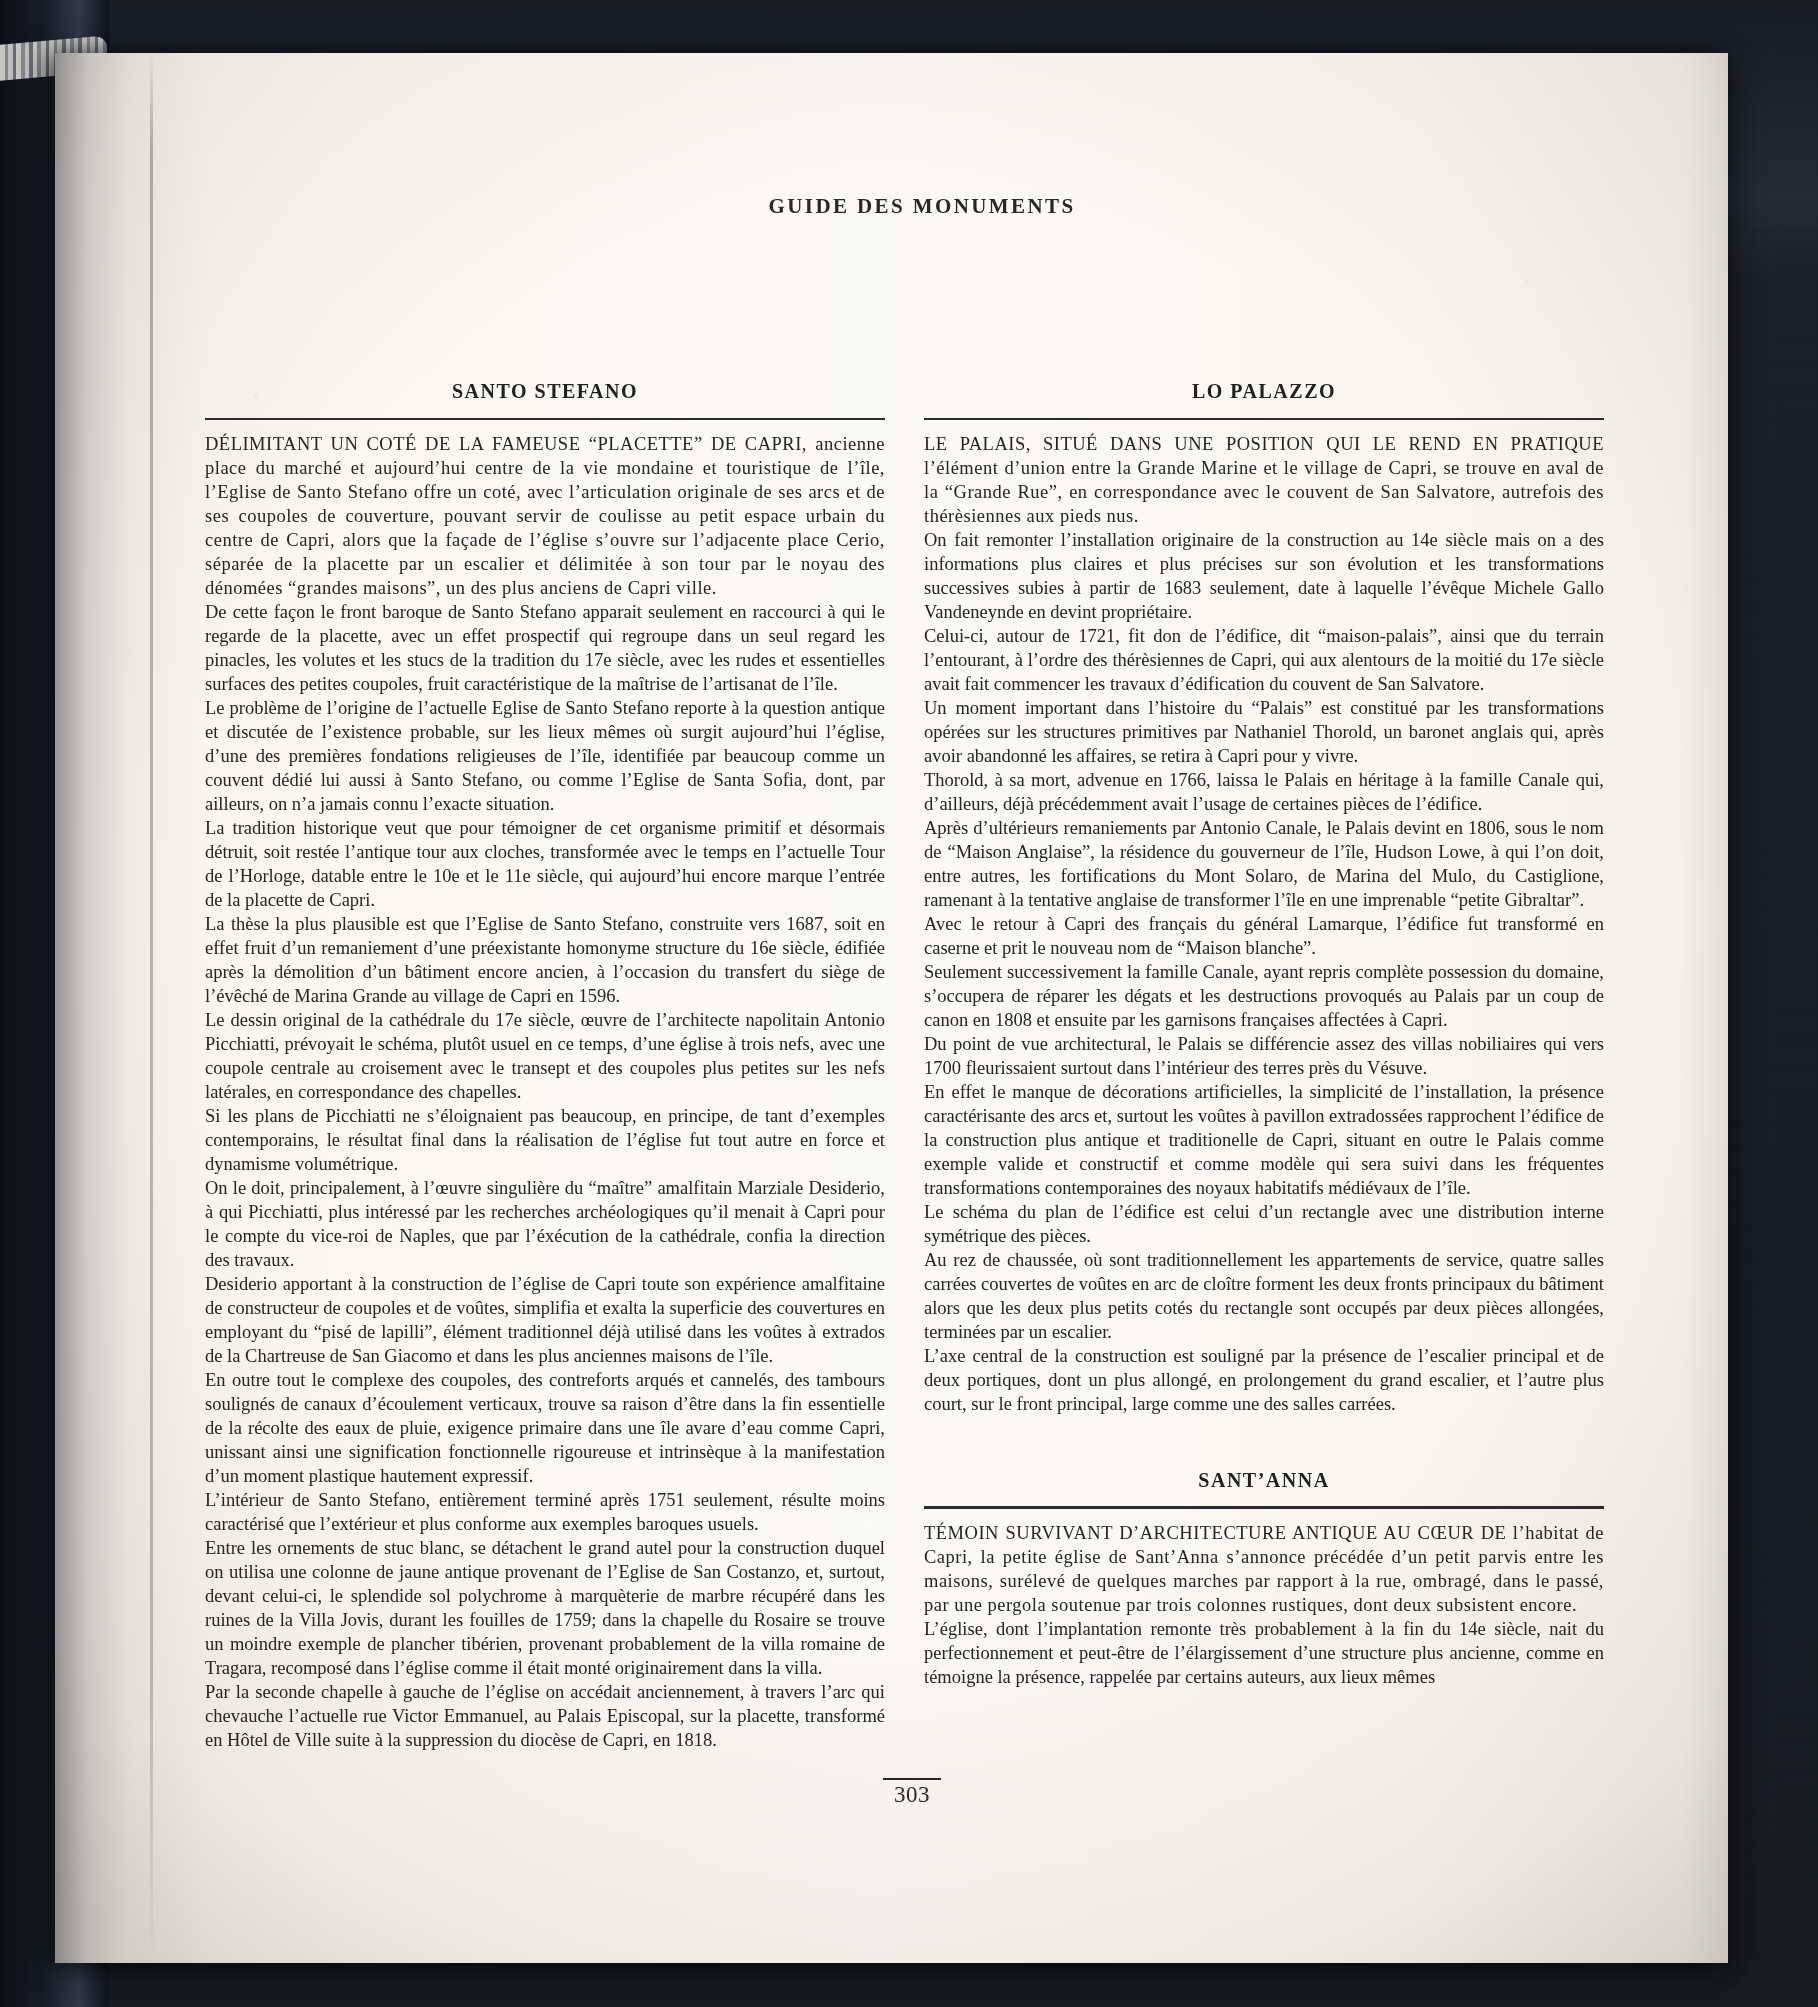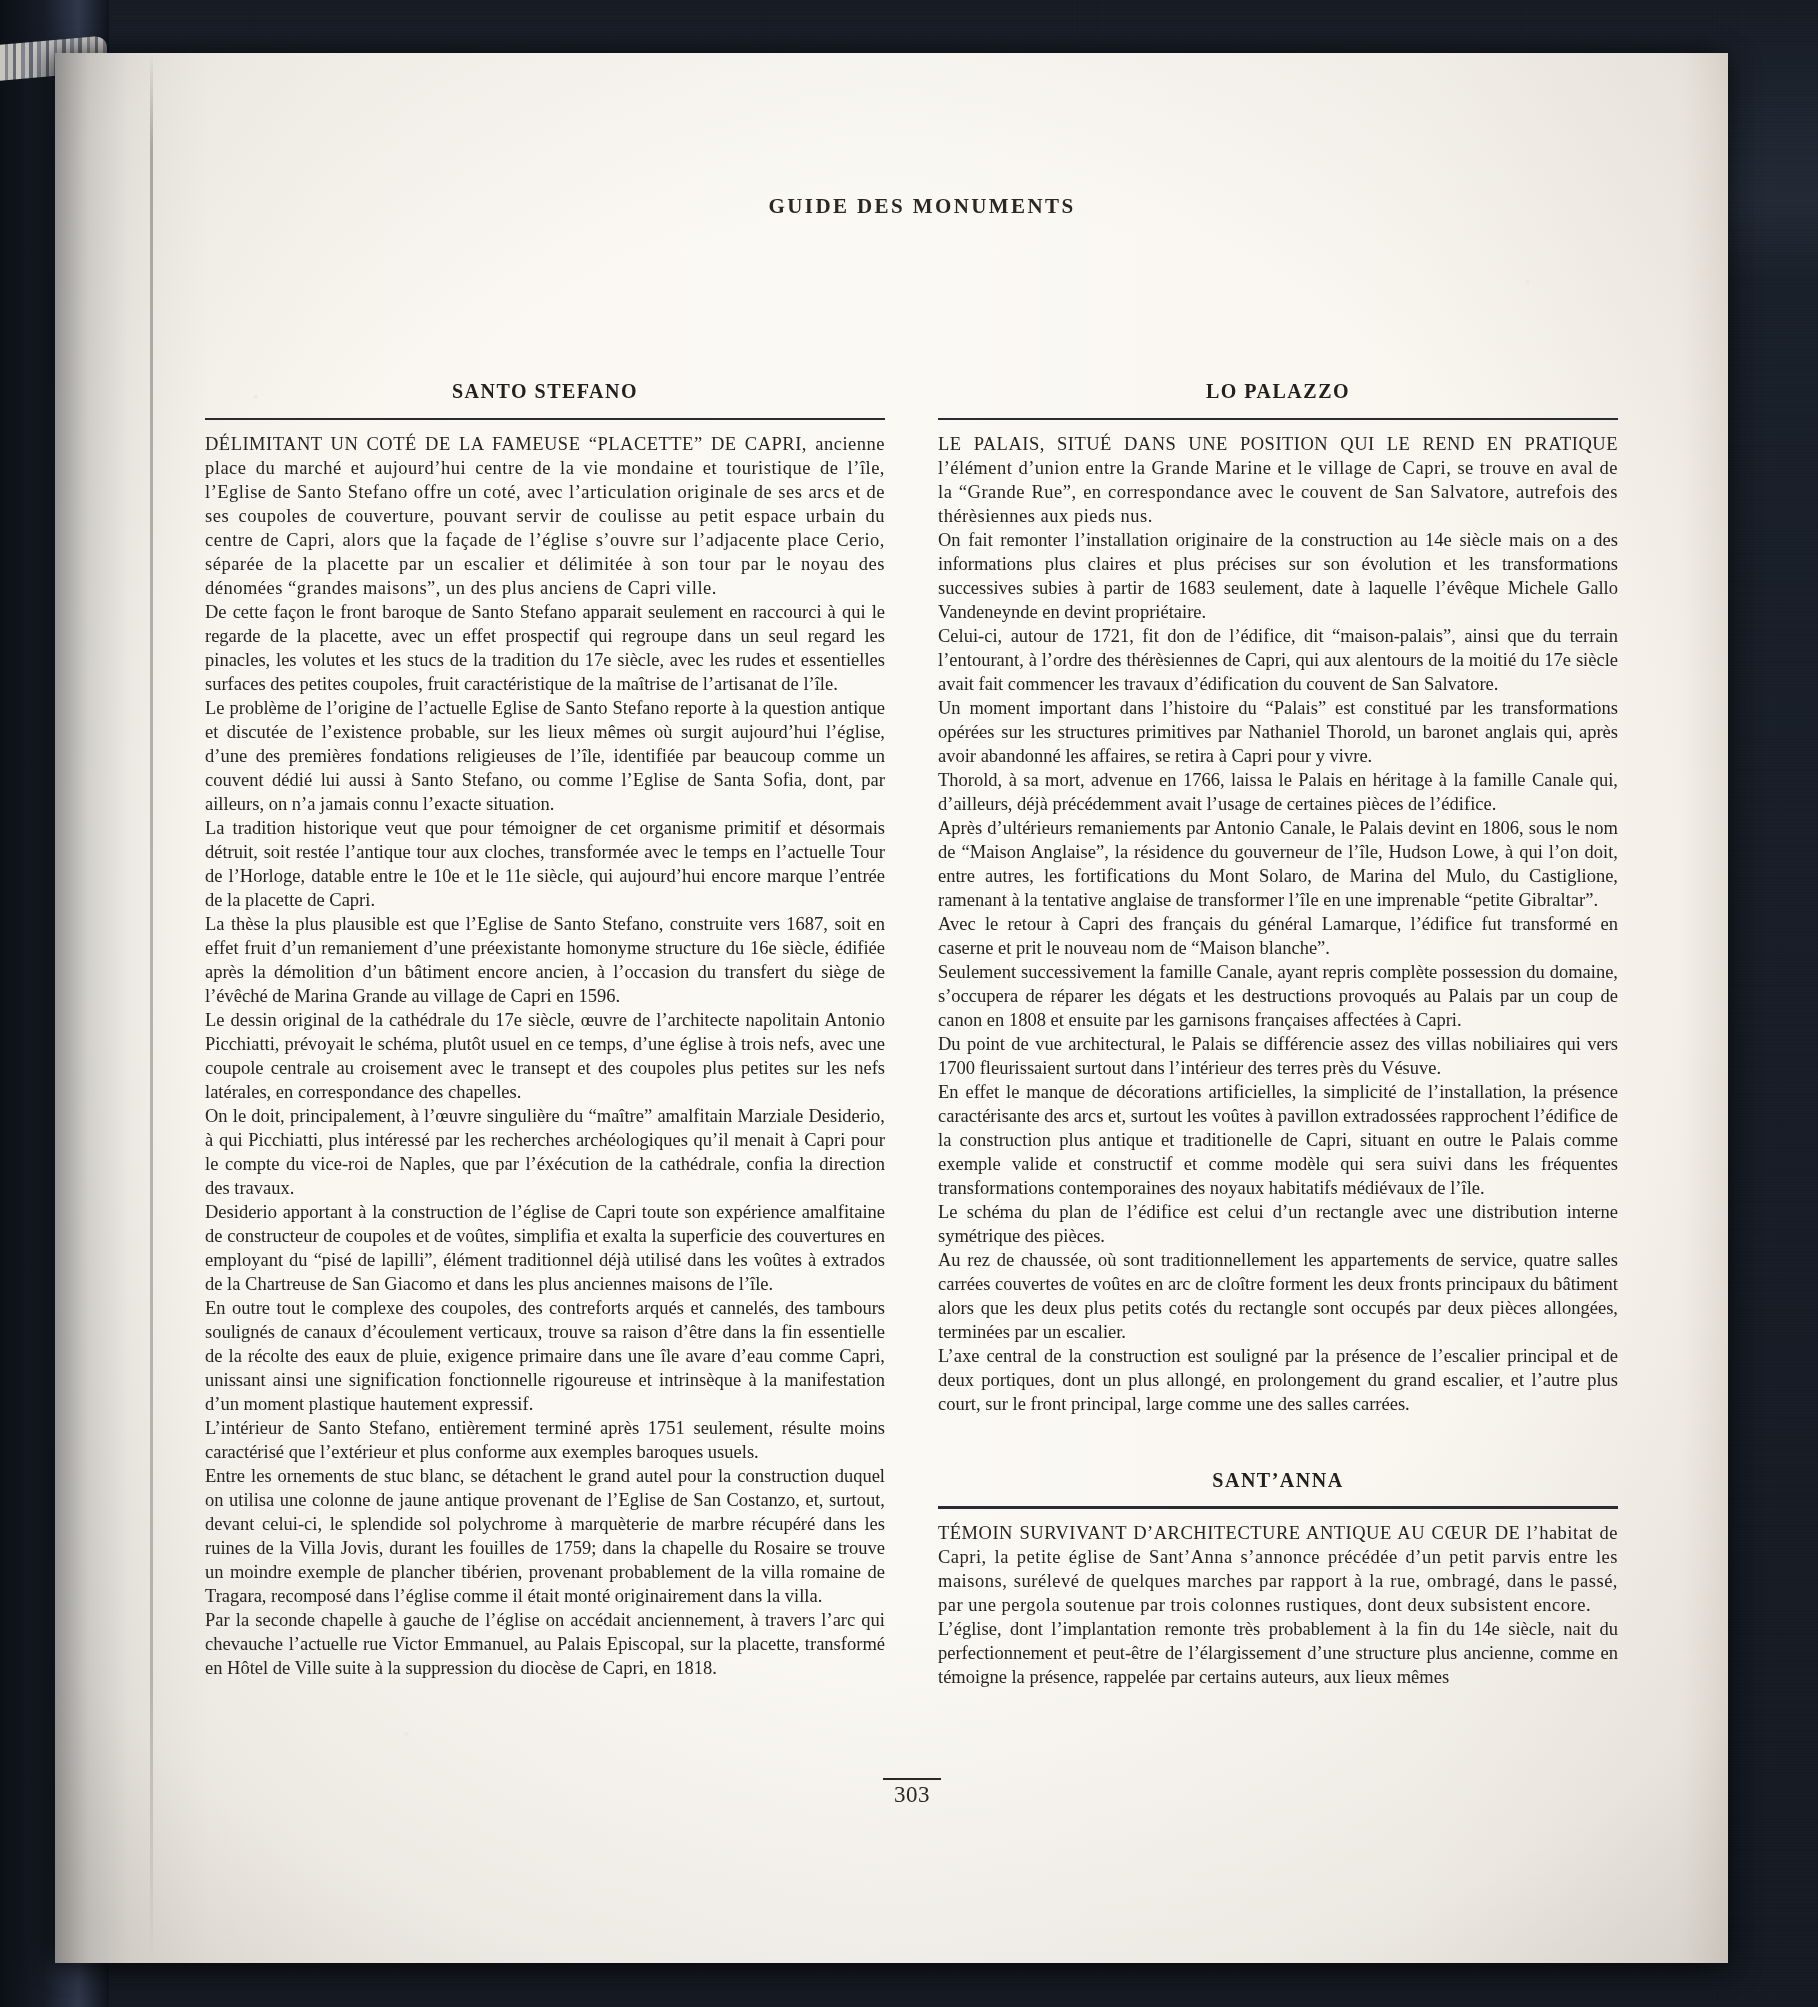--- a/index.html
+++ b/index.html
@@ -130,21 +130,21 @@
     color: #2a2724;
     margin: 0 0 0 20px;
   }
 
   #columns {
     position: absolute;
     left: 0;
     top: 186px;
     width: 1414px;
     display: flex;
-    gap: 53px;
+    gap: 39px;
   }
   .column {
     width: 680px;
   }
 
   .section-title {
     text-align: center;
     font-family: "Liberation Serif", "DejaVu Serif", serif;
     font-weight: bold;
     font-size: 20px;
@@ -223,20 +223,21 @@
         <div class="column">
           <h2 class="section-title">SANTO STEFANO</h2>
           <div class="rule"></div>
 
           <p class="body lead spaced-caps">DÉLIMITANT UN COTÉ DE LA FAMEUSE “PLACETTE” DE CAPRI, ancienne place du marché et aujourd’hui centre de la vie mondaine et touristique de l’île, l’Eglise de Santo Stefano offre un coté, avec l’articulation originale de ses arcs et de ses coupoles de couverture, pouvant servir de coulisse au petit espace urbain du centre de Capri, alors que la façade de l’église s’ouvre sur l’adjacente place Cerio, séparée de la placette par un escalier et délimitée à son tour par le noyau des dénomées “grandes maisons”, un des plus anciens de Capri ville.</p>
           <p class="body">De cette façon le front baroque de Santo Stefano apparait seulement en raccourci à qui le regarde de la placette, avec un effet prospectif qui regroupe dans un seul regard les pinacles, les volutes et les stucs de la tradition du 17e siècle, avec les rudes et essentielles surfaces des petites coupoles, fruit caractéristique de la maîtrise de l’artisanat de l’île.</p>
           <p class="body">Le problème de l’origine de l’actuelle Eglise de Santo Stefano reporte à la question antique et discutée de l’existence probable, sur les lieux mêmes où surgit aujourd’hui l’église, d’une des premières fondations religieuses de l’île, identifiée par beaucoup comme un couvent dédié lui aussi à Santo Stefano, ou comme l’Eglise de Santa Sofia, dont, par ailleurs, on n’a jamais connu l’exacte situation.</p>
           <p class="body">La tradition historique veut que pour témoigner de cet organisme primitif et désormais détruit, soit restée l’antique tour aux cloches, transformée avec le temps en l’actuelle Tour de l’Horloge, datable entre le 10e et le 11e siècle, qui aujourd’hui encore marque l’entrée de la placette de Capri.</p>
           <p class="body">La thèse la plus plausible est que l’Eglise de Santo Stefano, construite vers 1687, soit en effet fruit d’un remaniement d’une préexistante homonyme structure du 16e siècle, édifiée après la démolition d’un bâtiment encore ancien, à l’occasion du transfert du siège de l’évêché de Marina Grande au village de Capri en 1596.</p>
           <p class="body">Le dessin original de la cathédrale du 17e siècle, œuvre de l’architecte napolitain Antonio Picchiatti, prévoyait le schéma, plutôt usuel en ce temps, d’une église à trois nefs, avec une coupole centrale au croisement avec le transept et des coupoles plus petites sur les nefs latérales, en correspondance des chapelles.</p>
+          <p class="body">Si les plans de Picchiatti ne s’éloignaient pas beaucoup, en principe, de tant d’exemples contemporains, le résultat final dans la réalisation de l’église fut tout autre en force et dynamisme volumétrique.</p>
           <p class="body">On le doit, principalement, à l’œuvre singulière du “maître” amalfitain Marziale Desiderio, à qui Picchiatti, plus intéressé par les recherches archéologiques qu’il menait à Capri pour le compte du vice-roi de Naples, que par l’éxécution de la cathédrale, confia la direction des travaux.</p>
           <p class="body">Desiderio apportant à la construction de l’église de Capri toute son expérience amalfitaine de constructeur de coupoles et de voûtes, simplifia et exalta la superficie des couvertures en employant du “pisé de lapilli”, élément traditionnel déjà utilisé dans les voûtes à extrados de la Chartreuse de San Giacomo et dans les plus anciennes maisons de l’île.</p>
           <p class="body">En outre tout le complexe des coupoles, des contreforts arqués et cannelés, des tambours soulignés de canaux d’écoulement verticaux, trouve sa raison d’être dans la fin essentielle de la récolte des eaux de pluie, exigence primaire dans une île avare d’eau comme Capri, unissant ainsi une signification fonctionnelle rigoureuse et intrinsèque à la manifestation d’un moment plastique hautement expressif.</p>
           <p class="body">L’intérieur de Santo Stefano, entièrement terminé après 1751 seulement, résulte moins caractérisé que l’extérieur et plus conforme aux exemples baroques usuels.</p>
           <p class="body">Entre les ornements de stuc blanc, se détachent le grand autel pour la construction duquel on utilisa une colonne de jaune antique provenant de l’Eglise de San Costanzo, et, surtout, devant celui-ci, le splendide sol polychrome à marquèterie de marbre récupéré dans les ruines de la Villa Jovis, durant les fouilles de 1759; dans la chapelle du Rosaire se trouve un moindre exemple de plancher tibérien, provenant probablement de la villa romaine de Tragara, recomposé dans l’église comme il était monté originairement dans la villa.</p>
           <p class="body">Par la seconde chapelle à gauche de l’église on accédait anciennement, à travers l’arc qui chevauche l’actuelle rue Victor Emmanuel, au Palais Episcopal, sur la placette, transformé en Hôtel de Ville suite à la suppression du diocèse de Capri, en 1818.</p>
         </div>
 
         <div class="column">
           <h2 class="section-title">LO PALAZZO</h2>

